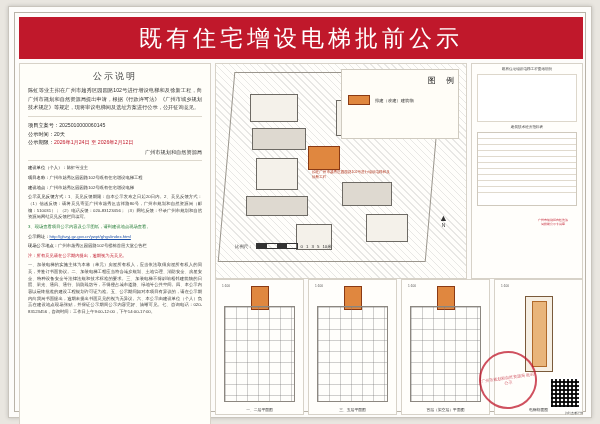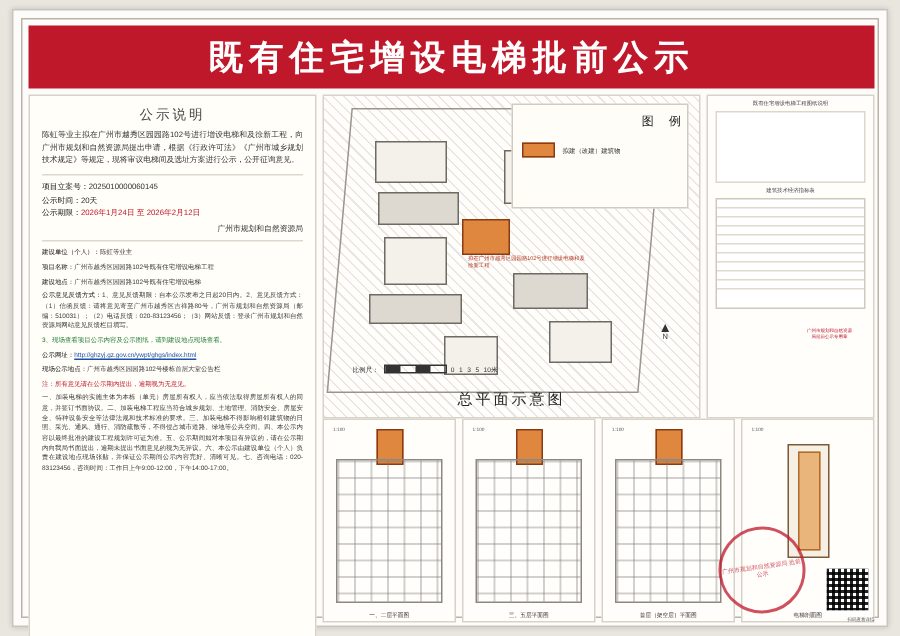--- a/index.html
+++ b/index.html
@@ -20,21 +20,21 @@
     position:absolute;left:5px;top:5px;right:5px;bottom:5px;
     border:1px solid #b9b3a8;
   }
   
   .banner{
     position:absolute;left:10px;top:10px;width:564px;height:42px;
     background:#c0182b;
     display:flex;align-items:center;justify-content:center;
   }
   .banner-title{
-    color:#fff;font-size:23px;letter-spacing:4px;font-weight:bold;
+    color:#fff;font-size:23px;letter-spacing:4px;font-weight:normal;
     font-family:"DejaVu Sans","Liberation Sans",sans-serif;
   }
   
   .left-col{
     position:absolute;left:10px;top:56px;width:192px;height:420px;
     border:1px solid #d7d2c8;background:#fffef9;
     box-sizing:border-box;
   }
   .notice-head{
     margin:6px 0 3px 0;text-align:center;font-size:9px;color:#444;
@@ -259,21 +259,20 @@
         <i></i>
         <i></i>
       </span>
     <span>0</span>
     <span>1</span>
     <span>3</span>
     <span>5</span>
     <span>10米</span>
   </div>
 
-  <div class="plan-caption">总平面示意图</div>
 
   <div class="legend">
     <div class="legend-title">图 例</div>
     <div class="legend-row">
       <span class="legend-swatch"></span>
       <span>拟建（改建）建筑物</span>
     </div>
   </div>
 
   <div class="right-col">

